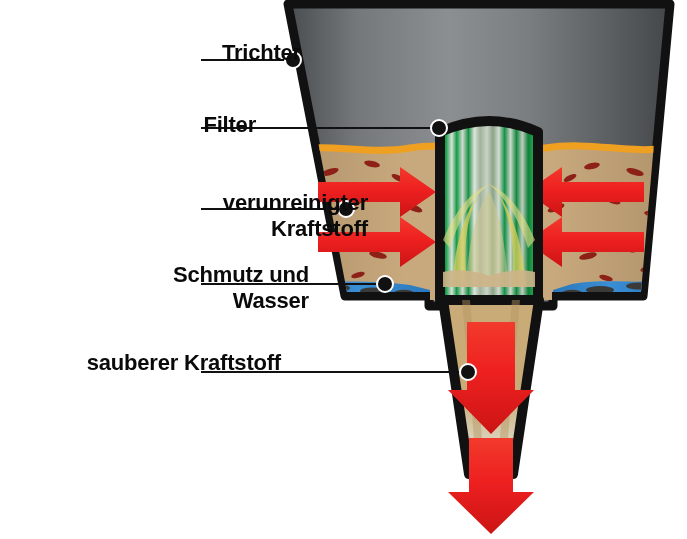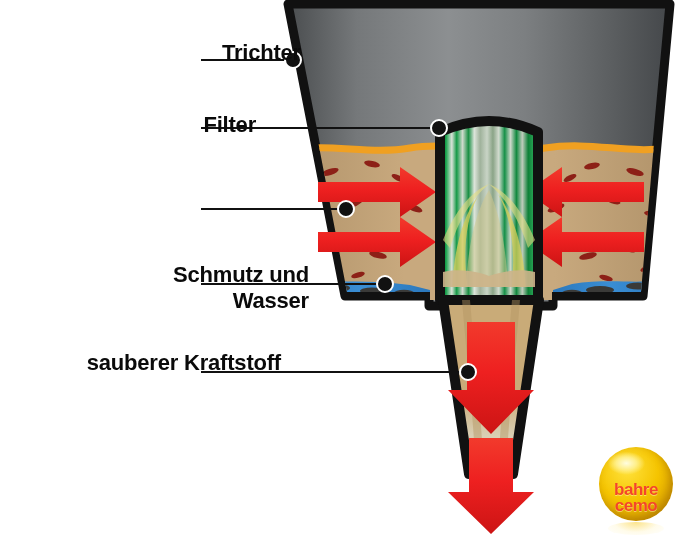--- a/index.html
+++ b/index.html
@@ -271,26 +271,22 @@
       <circle cx="346" cy="209" r="8" stroke="#ffffff" stroke-width="2"></circle>
       <circle cx="385" cy="284" r="8" stroke="#ffffff" stroke-width="2"></circle>
       <circle cx="468" cy="372" r="8" stroke="#ffffff" stroke-width="2"></circle>
     </g>
   </svg>
 
   <div class="label-text" id="label-trichter">Trichter</div>
 
   <div class="label-text" id="label-filter">Filter</div>
 
+  <div class="label-text" id="label-verunrein">verunreinigter
+Kraftstoff</div>
 
   <div class="label-text" id="label-schmutz">Schmutz und
 Wasser</div>
 
   <div class="label-text" id="label-sauber">sauberer Kraftstoff</div>
 
-  <div id="logo-wrap">
-    <div class="logo-ball"></div>
-    <div class="logo-text" id="logo-line1">bahre</div>
-    <div class="logo-text" id="logo-line2">cemo</div>
-    <div class="logo-reflection"></div>
-  </div>
 
 </div>
 
 </body></html>

